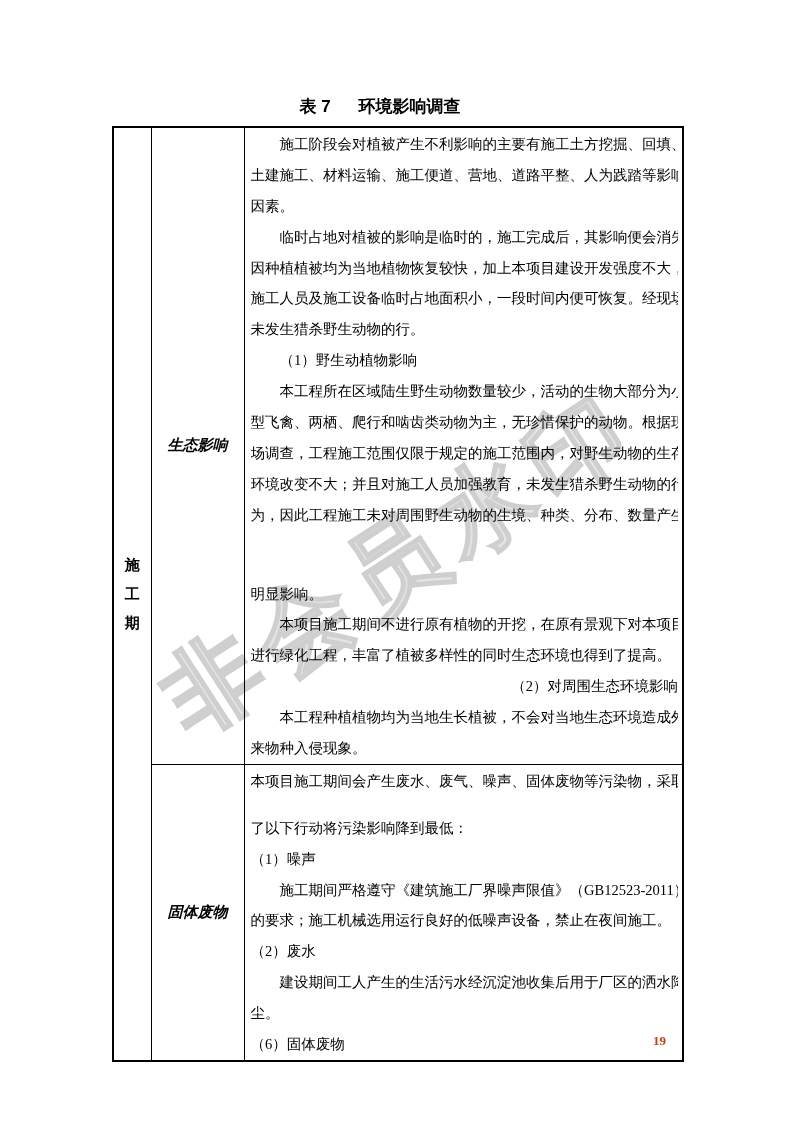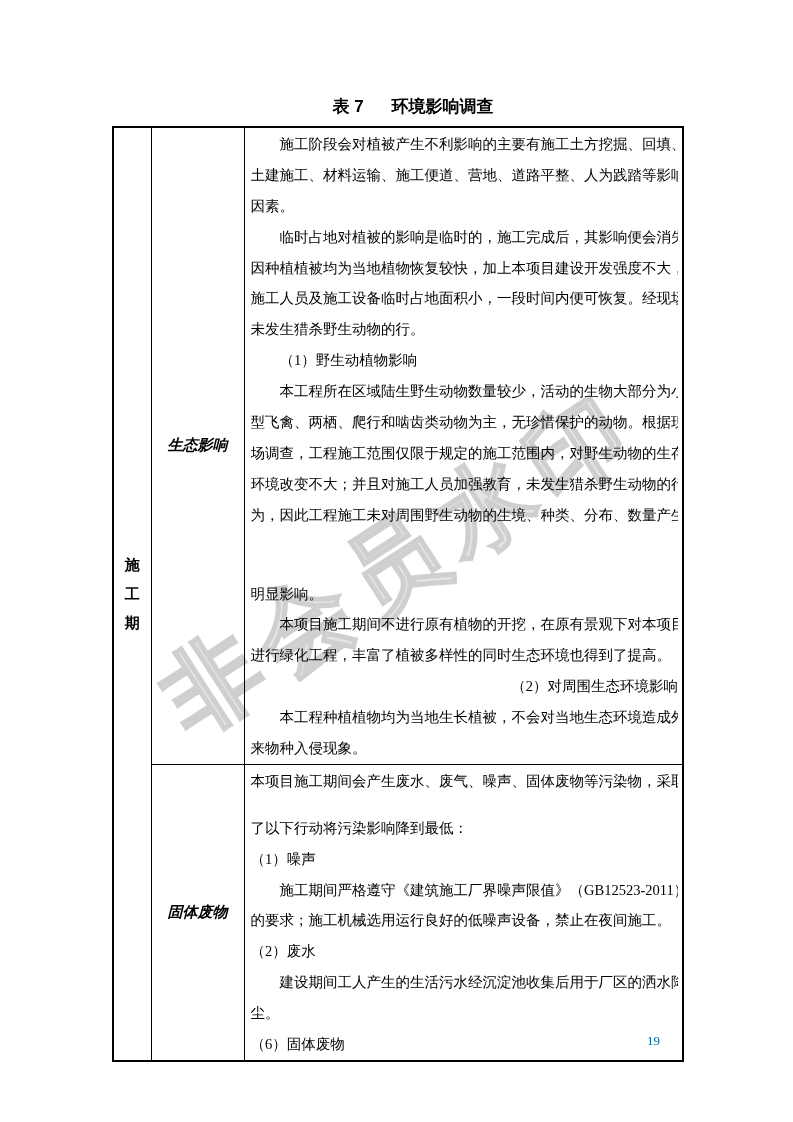--- a/index.html
+++ b/index.html
@@ -23,21 +23,21 @@
     font-size: 96px;
     letter-spacing: 12px;
     white-space: nowrap;
     color: rgba(195,195,195,0.45);
     -webkit-text-stroke: 2px #cfcfcf;
     z-index: 1;
     pointer-events: none;
   }
   .doc-title {
     position: absolute;
-    left: 128px;
+    left: 95px;
     top: 96px;
     width: 570px;
     text-align: center;
     font-family: "Liberation Sans", "DejaVu Sans", sans-serif;
     font-weight: bold;
     font-size: 17px;
     line-height: 22px;
     z-index: 2;
   }
   .doc-title .title-prefix { margin-right: 28px; }
@@ -76,25 +76,26 @@
     font-size: 14.5px;
   }
   .tline {
     line-height: 30.9px;
     height: 30.9px;
     white-space: nowrap;
     overflow: hidden;
   }
   .page-number {
     position: absolute;
-    right: 133px;
+    right: 127px;
     top: 1033px;
     font-size: 13px;
     line-height: 15px;
-    color: #0369a1;
+    color: #c2410c;
+    font-weight: bold;
   }
 </style>
 </head>
 <body>
 
 <div class="page">
 
   <div class="watermark">非会员水印</div>
 
   <div class="doc-title">

